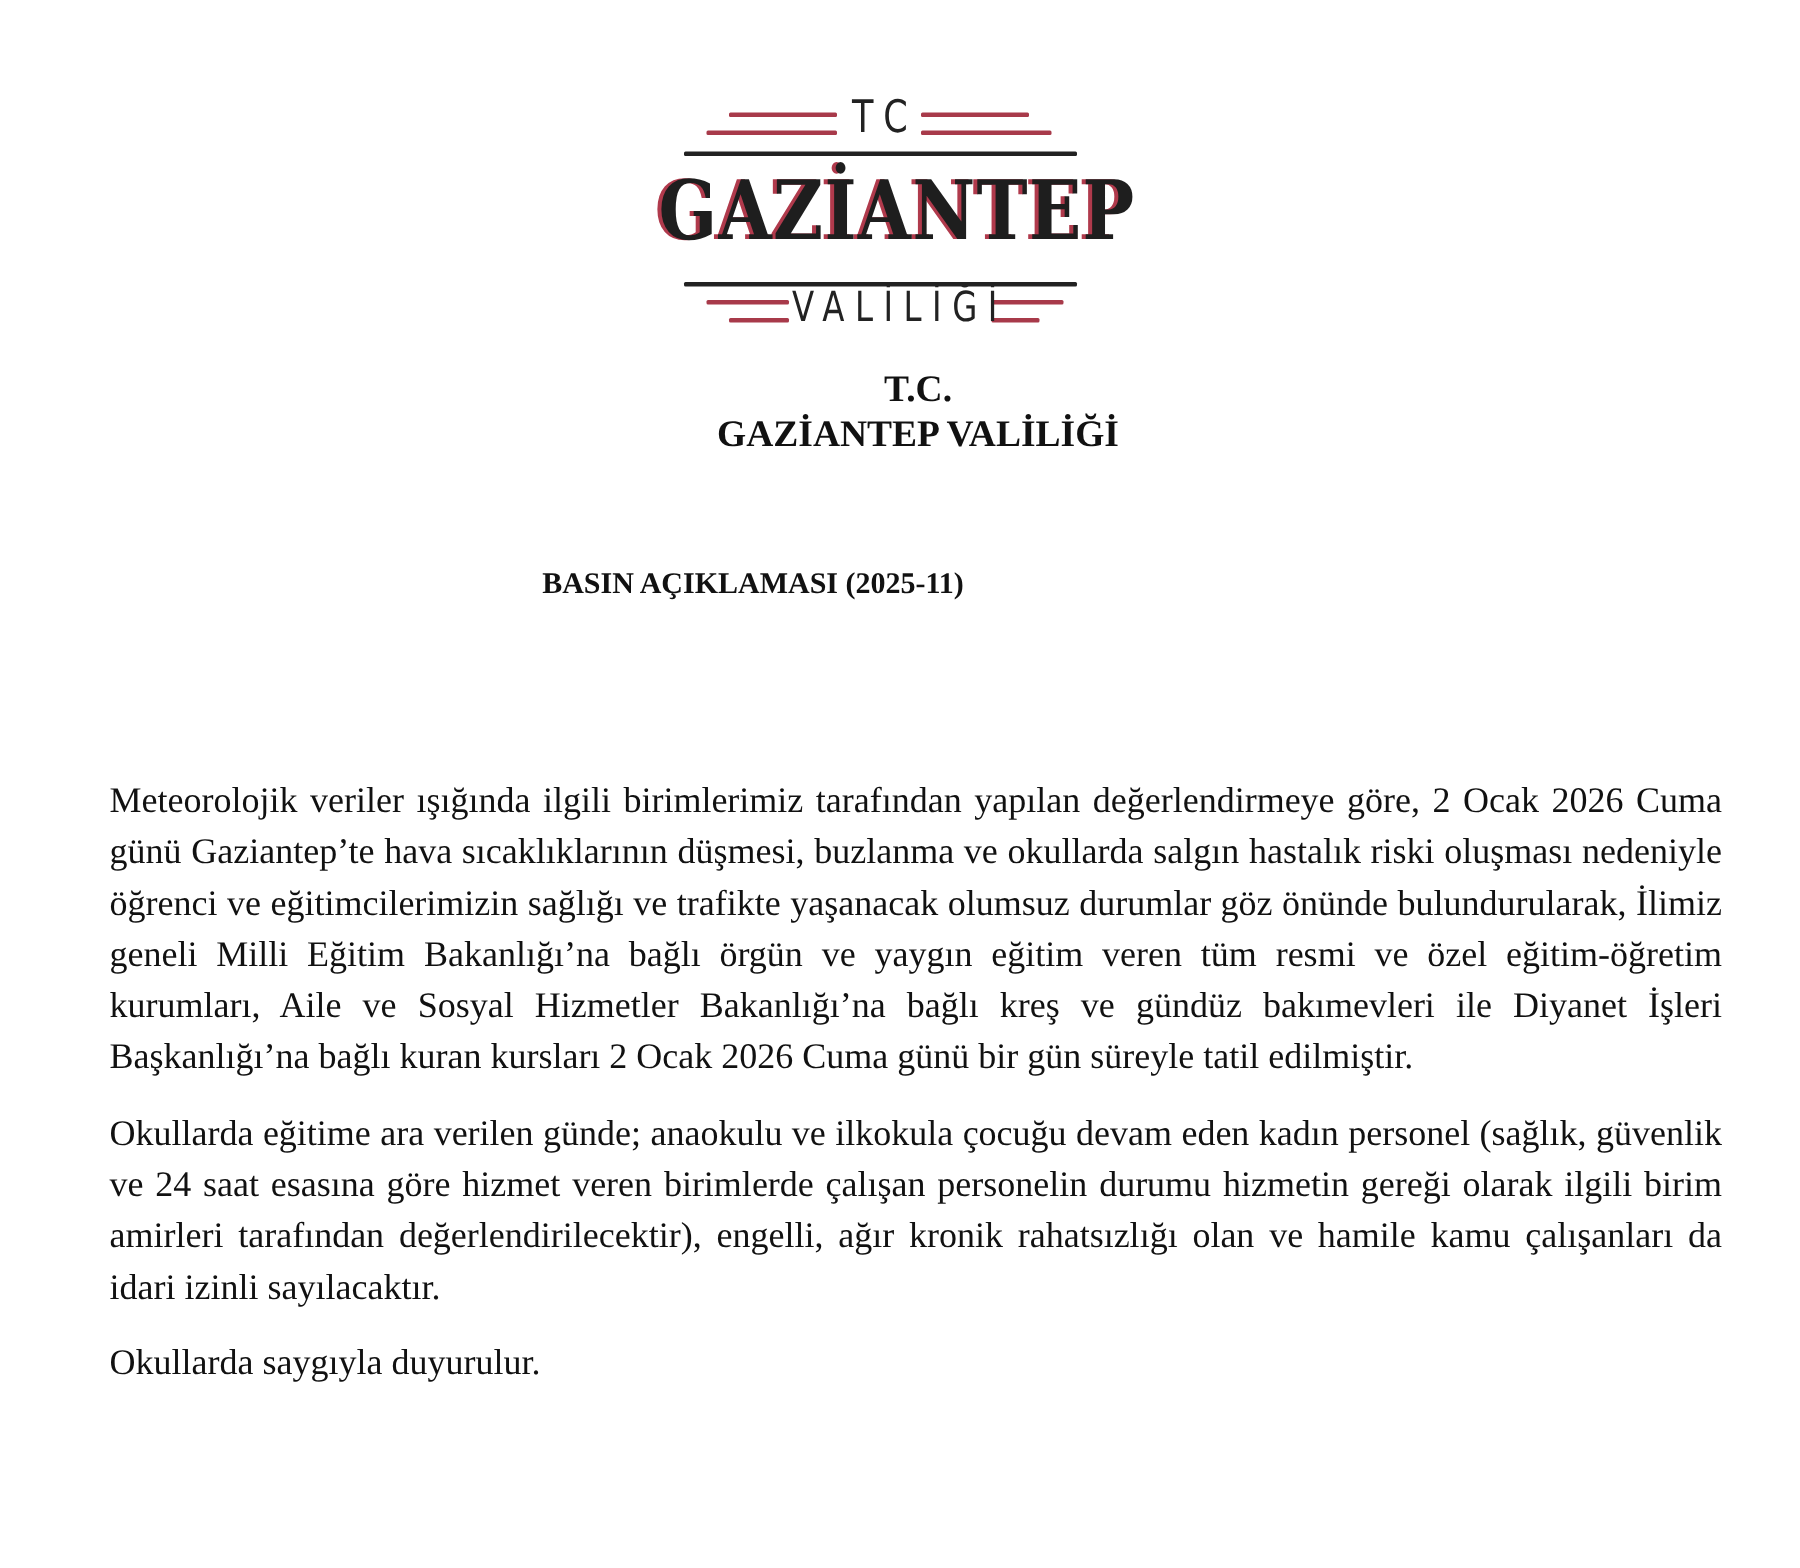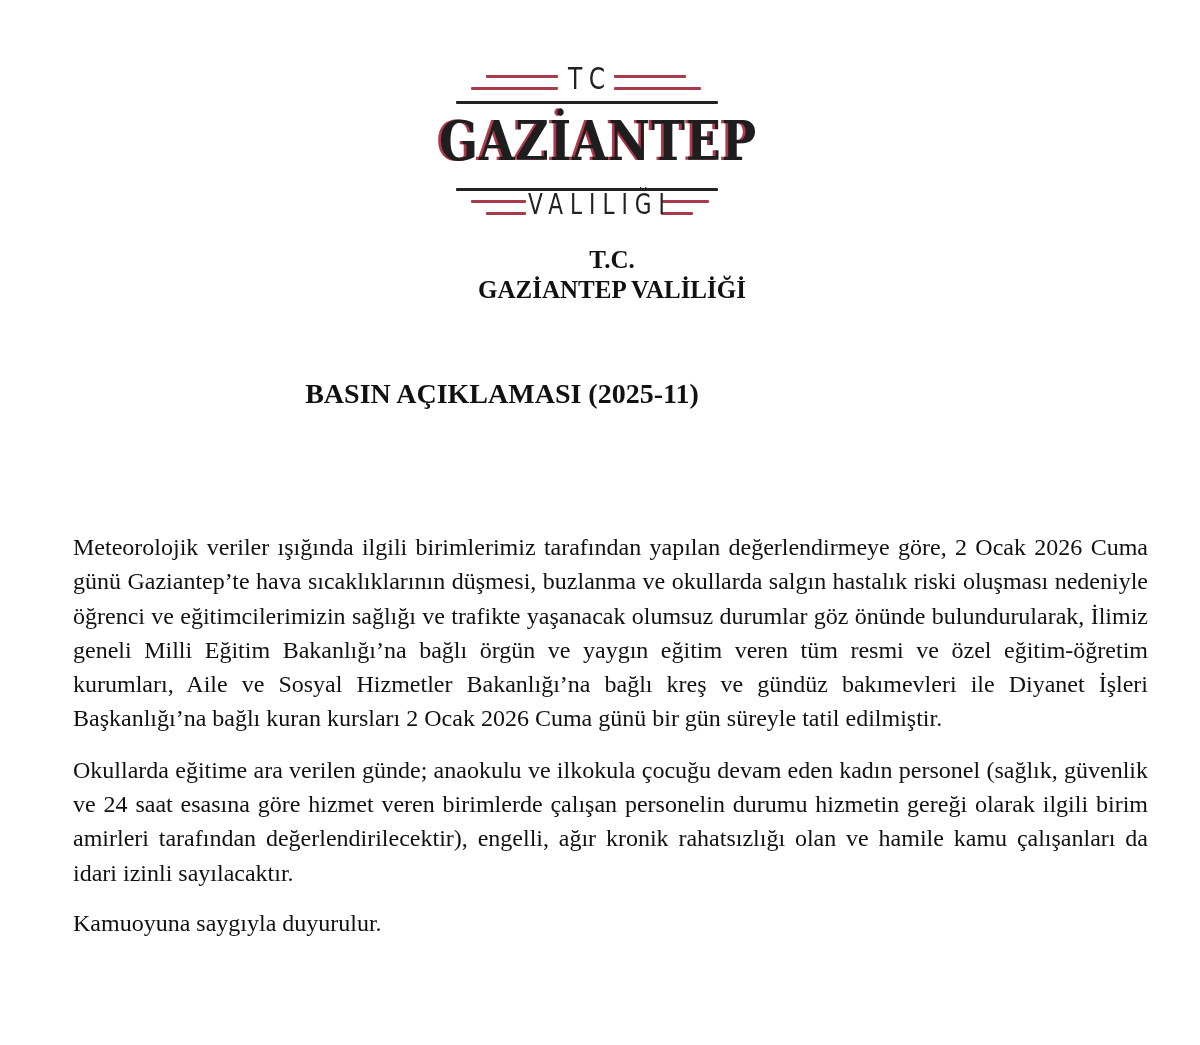--- a/index.html
+++ b/index.html
@@ -4,23 +4,23 @@
   <style>
     html, body { margin: 0; padding: 0; background: #ffffff; }
     body { width: 1200px; height: 1045px; position: relative; overflow: hidden; font-family: "Liberation Serif", "DejaVu Serif", serif; color: #111111; }
     .logo { position: absolute; left: 431px; top: 60px; width: 310px; height: 170px; }
     .logo-line { position: absolute; height: 3px; border-radius: 1px; }
     .red { background: #a83a4a; }
     .dark { background: #222222; height: 3px; }
     .logo-small { position: absolute; font-family: "DejaVu Sans Condensed", "DejaVu Sans", sans-serif; font-size: 26px; color: #222; letter-spacing: 8px; transform: scaleY(1.15); }
     .logo-main { position: absolute; left: 8px; top: 49px; font-family: "DejaVu Serif", serif; font-size: 52px; font-weight: bold; letter-spacing: 1px; color: #1e1e1e; transform: scaleX(0.88) scaleY(1.05); transform-origin: left top; text-shadow: -3px 0 0 #b03a4c; white-space: nowrap; }
     .header { position: absolute; left: 0; width: 1200px; text-align: center; font-weight: bold; font-size: 25px; line-height: 30px; padding-left: 12px; }
-    .title { position: absolute; left: 0; width: 1004px; text-align: center; font-weight: bold; font-size: 28px; top: 378px; }
+    .title { position: absolute; left: 0; width: 1004px; text-align: center; font-weight: bold; font-size: 20px; top: 378px; }
     .body { position: absolute; left: 73px; width: 1075px; font-size: 24px; line-height: 34.3px; text-align: justify; top: 513px; }
-    .body p { margin: 17px 0 16px 0; }
+    .body p { margin: 4px 0 16px 0; }
     .body p:last-child { margin: 0; }
   </style>
 </head>
 <body>
 
 <div class="logo">
 
   <div class="logo-line red" style="left:55px; top:15px; width:72px;"></div>
   <div class="logo-line red" style="left:40px; top:27px; width:87px;"></div>
   <div class="logo-line red" style="left:183px; top:15px; width:72px;"></div>
@@ -42,14 +42,14 @@
 <div class="header" style="top:245px;">
   <div>T.C.</div>
   <div>GAZİANTEP VALİLİĞİ</div>
 </div>
 
 <div class="title">BASIN AÇIKLAMASI (2025-11)</div>
 
 <div class="body">
   <p>Meteorolojik veriler ışığında ilgili birimlerimiz tarafından yapılan değerlendirmeye göre, 2 Ocak 2026 Cuma günü Gaziantep’te hava sıcaklıklarının düşmesi, buzlanma ve okullarda salgın hastalık riski oluşması nedeniyle öğrenci ve eğitimcilerimizin sağlığı ve trafikte yaşanacak olumsuz durumlar göz önünde bulundurularak, İlimiz geneli Milli Eğitim Bakanlığı’na bağlı örgün ve yaygın eğitim veren tüm resmi ve özel eğitim-öğretim kurumları, Aile ve Sosyal Hizmetler Bakanlığı’na bağlı kreş ve gündüz bakımevleri ile Diyanet İşleri Başkanlığı’na bağlı kuran kursları 2 Ocak 2026 Cuma günü bir gün süreyle tatil edilmiştir.</p>
   <p>Okullarda eğitime ara verilen günde; anaokulu ve ilkokula çocuğu devam eden kadın personel (sağlık, güvenlik ve 24 saat esasına göre hizmet veren birimlerde çalışan personelin durumu hizmetin gereği olarak ilgili birim amirleri tarafından değerlendirilecektir), engelli, ağır kronik rahatsızlığı olan ve hamile kamu çalışanları da idari izinli sayılacaktır.</p>
-  <p>Kamuoyuna saygıyla duyurulur.</p>
+  <p>Okullarda saygıyla duyurulur.</p>
 </div>
 
 </body></html>

